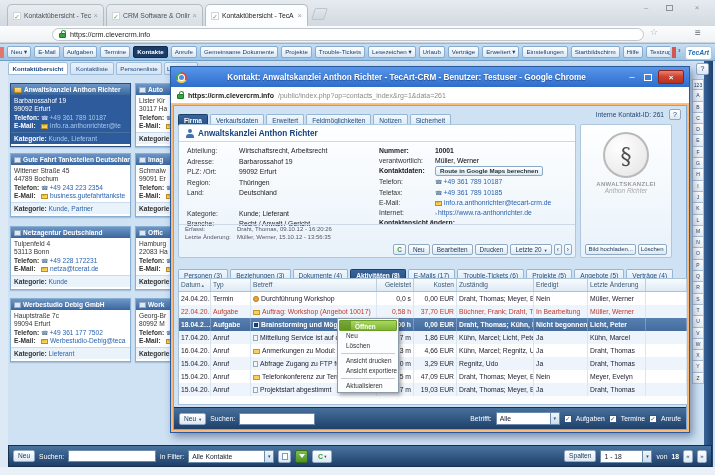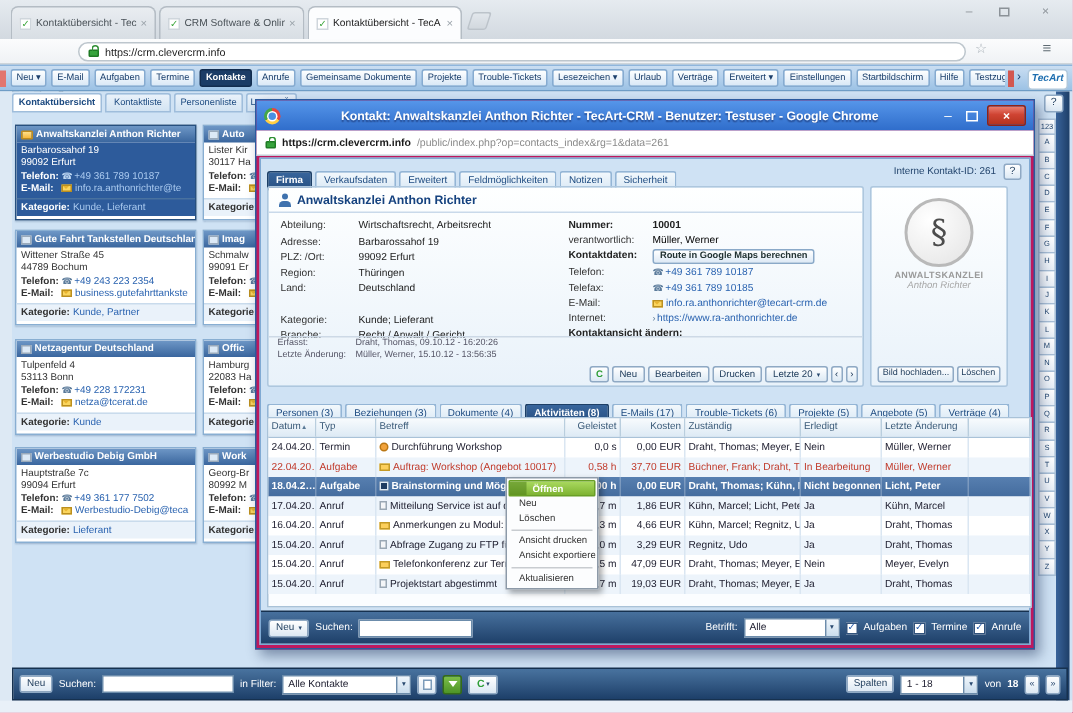--- a/index.html
+++ b/index.html
@@ -79,21 +79,21 @@
   
   .mainbar{position:absolute;left:8px;top:445px;width:704px;height:22px;background:linear-gradient(#49739f,#1d3f69);border:1px solid #16314f;display:flex;align-items:center;gap:4px;padding:0 4px;z-index:5}
   .rgt{margin-left:auto;display:flex;align-items:center;gap:4px}
   .ibtn{width:13px;height:13px;display:inline-flex;align-items:center;justify-content:center;background:linear-gradient(#fff,#dce8f3);border:1px solid #8fa9c4;border-radius:2px}
   .ibtn.green{background:linear-gradient(#7cbf4a,#4e9427);border-color:#356c17}
   .funnel{width:0;height:0;border-left:3px solid transparent;border-right:3px solid transparent;border-top:4px solid #fff}
   .page{width:6px;height:7px;background:#fff;border:1px solid #7c9cba}
   .refc{color:#2f9e38;font-weight:bold;font-size:7px}
   .ddv{font-size:4.5px;color:#2a4a70;margin-left:1px}
   
-  .mwin{position:absolute;left:170px;top:66px;width:520px;height:367px;background:#be185d;border:1px solid #2a5a9e;box-shadow:3px 4px 8px rgba(20,40,80,.45);z-index:10}
+  .mwin{position:absolute;left:170px;top:66px;width:520px;height:367px;background:#fdba74;border:1px solid #2a5a9e;box-shadow:3px 4px 8px rgba(20,40,80,.45);z-index:10}
   .mtbar{height:20px;background:linear-gradient(#5696ea,#2f6dcb);display:flex;align-items:center;gap:4px;padding:0 5px}
   .clogo{flex:0 0 auto;width:11px;height:11px;border-radius:50%;background:conic-gradient(#e8453c 0 120deg,#ffce44 120deg 240deg,#45a648 240deg 360deg);position:relative}
   .clogo::after{content:"";position:absolute;left:3px;top:3px;width:5px;height:5px;border-radius:50%;background:#4a90e2;box-shadow:0 0 0 1px #fff}
   .mtitle{flex:1;text-align:center;font-size:8.2px;font-weight:bold;color:#fff;text-shadow:0 1px 1px rgba(0,0,40,.4);white-space:nowrap;overflow:hidden}
   .mmin{color:#fff;font-size:9px;width:12px;text-align:center}
   .mmax{width:8px;height:7px;border:1px solid #fff;margin:0 2px}
   .mclose{width:26px;height:14px;background:linear-gradient(#ec8173,#cf4433 45%,#b5331f);border:1px solid #8e2318;border-radius:2px;color:#fff;font-size:8px;font-weight:bold;display:flex;align-items:center;justify-content:center}
   .murl{height:17px;background:#fff;border-bottom:1px solid #c4ced8;display:flex;align-items:center;gap:4px;padding:0 6px;font-size:7px;white-space:nowrap;overflow:hidden}
   .uhost{font-weight:bold;color:#1a1a1a}
   .upath{color:#8a8a8a}

